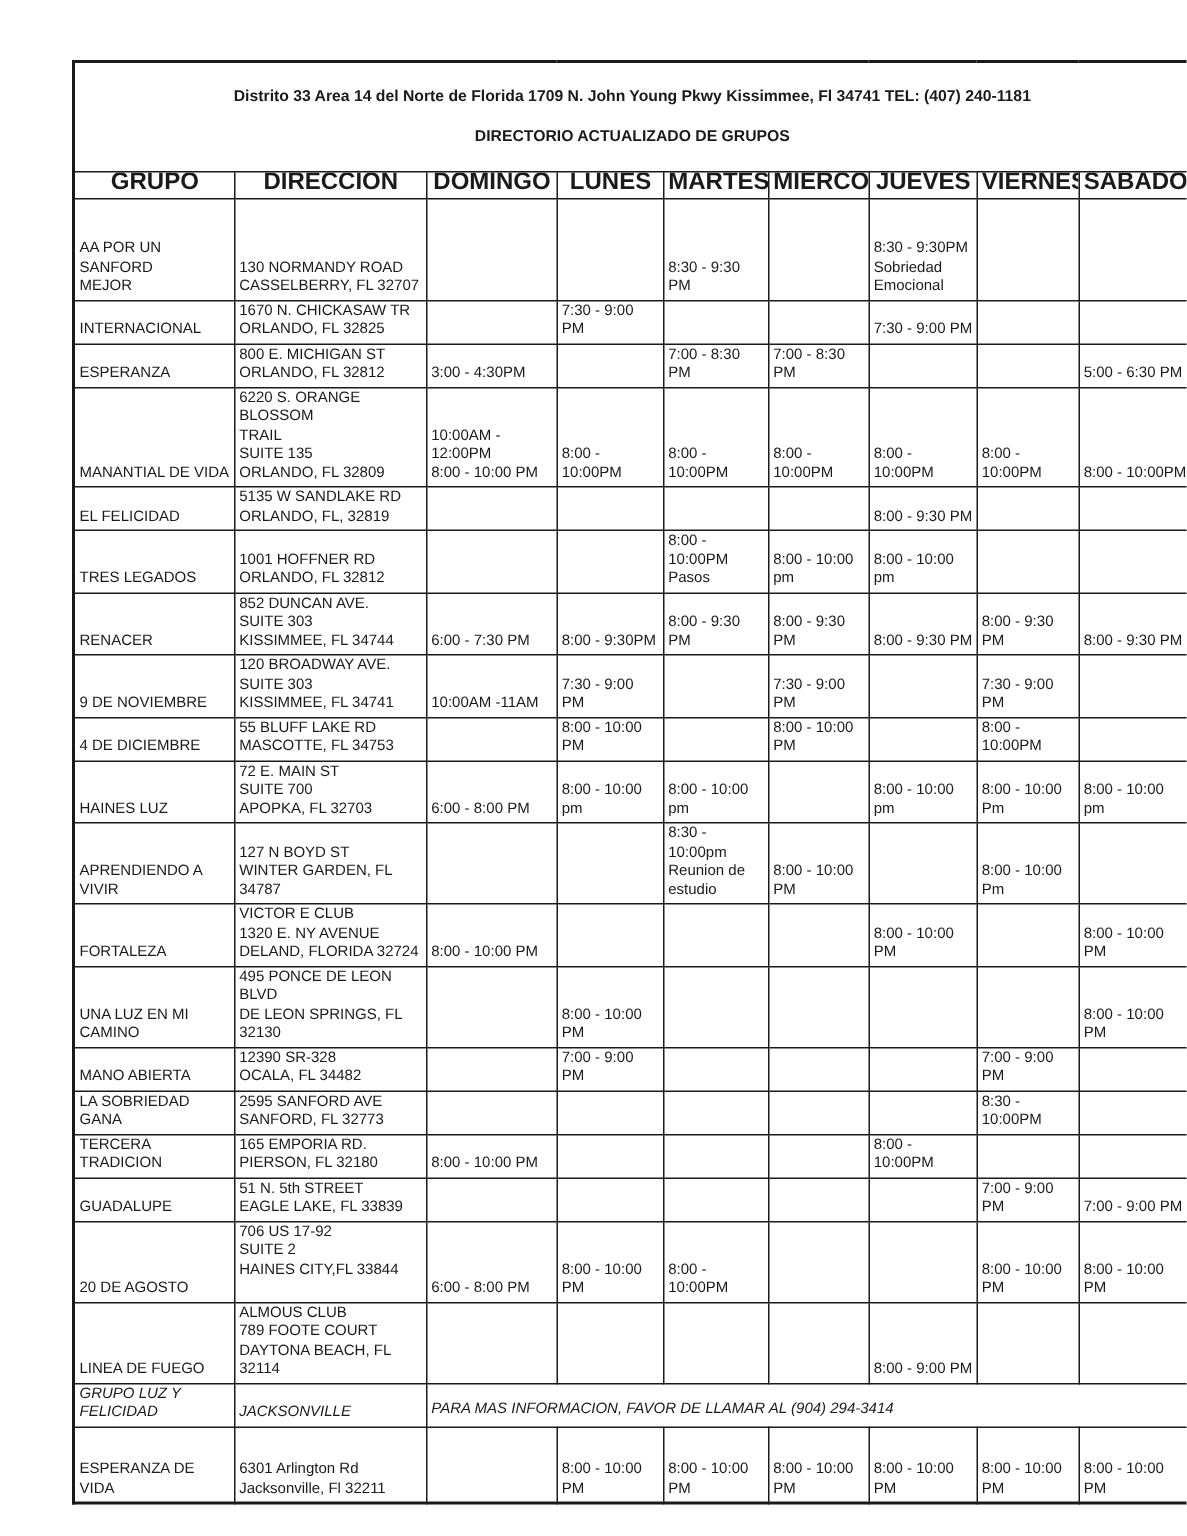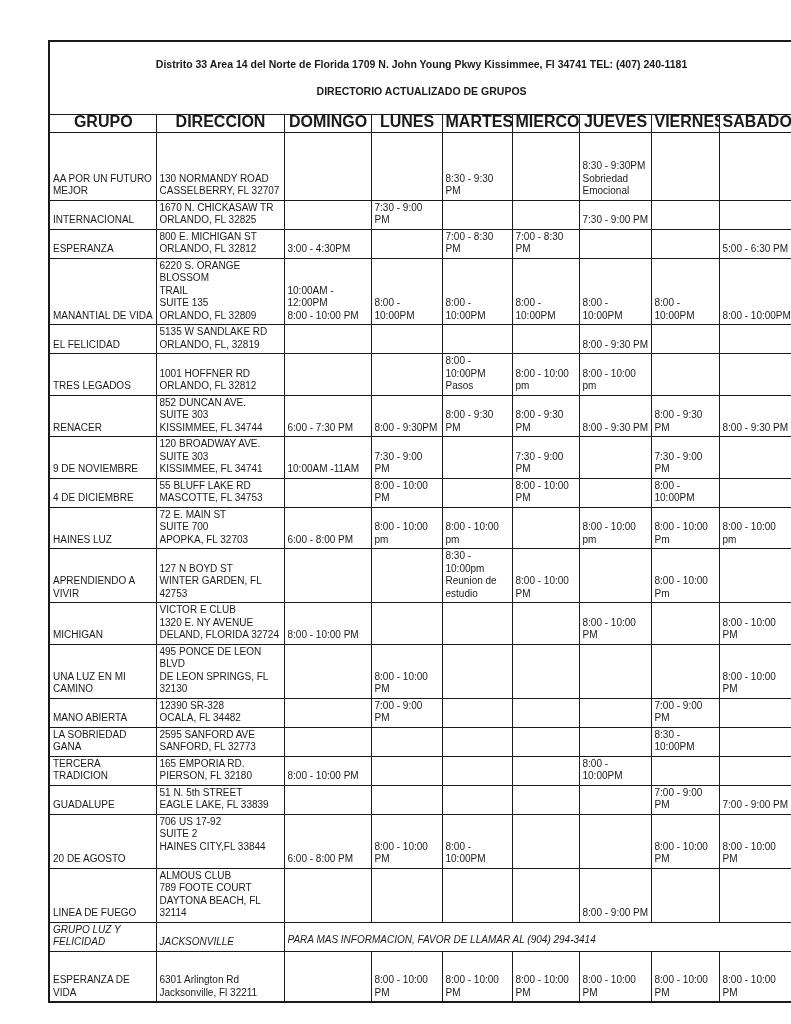--- a/index.html
+++ b/index.html
@@ -71,21 +71,21 @@
         <th class="col-head">LUNES</th>
         <th class="col-head">MARTES</th>
         <th class="col-head">MIERCOLES</th>
         <th class="col-head">JUEVES</th>
         <th class="col-head">VIERNES</th>
         <th class="col-head">SABADO</th>
       </tr>
     </thead>
     <tbody>
         <tr style="height: 68px;">
-          <td class="grupo">AA POR UN FUTURO
+          <td class="grupo">AA POR UN SANFORD
 MEJOR</td>
           <td class="addr">130 NORMANDY ROAD
 CASSELBERRY, FL 32707</td>
           <td class="day"></td>
           <td class="day"></td>
           <td class="day">8:30 - 9:30 PM</td>
           <td class="day"></td>
           <td class="day">8:30 - 9:30PM
 Sobriedad
 Emocional</td>
@@ -205,33 +205,33 @@
           <td class="day">8:00 - 10:00 pm</td>
           <td class="day"></td>
           <td class="day">8:00 - 10:00 pm</td>
           <td class="day">8:00 - 10:00 Pm</td>
           <td class="day">8:00 - 10:00 pm</td>
         </tr>
         <tr style="height: 45px;">
           <td class="grupo">APRENDIENDO A
 VIVIR</td>
           <td class="addr">127 N BOYD ST
-WINTER GARDEN, FL 42753</td>
+WINTER GARDEN, FL 34787</td>
           <td class="day"></td>
           <td class="day"></td>
           <td class="day">8:30 - 10:00pm
 Reunion de
 estudio</td>
           <td class="day">8:00 - 10:00 PM</td>
           <td class="day"></td>
           <td class="day">8:00 - 10:00 Pm</td>
           <td class="day"></td>
         </tr>
         <tr style="height: 40px;">
-          <td class="grupo">MICHIGAN</td>
+          <td class="grupo">FORTALEZA</td>
           <td class="addr">VICTOR E CLUB
 1320 E. NY AVENUE
 DELAND, FLORIDA 32724</td>
           <td class="day">8:00 - 10:00 PM</td>
           <td class="day"></td>
           <td class="day"></td>
           <td class="day"></td>
           <td class="day">8:00 - 10:00 PM</td>
           <td class="day"></td>
           <td class="day">8:00 - 10:00 PM</td>

